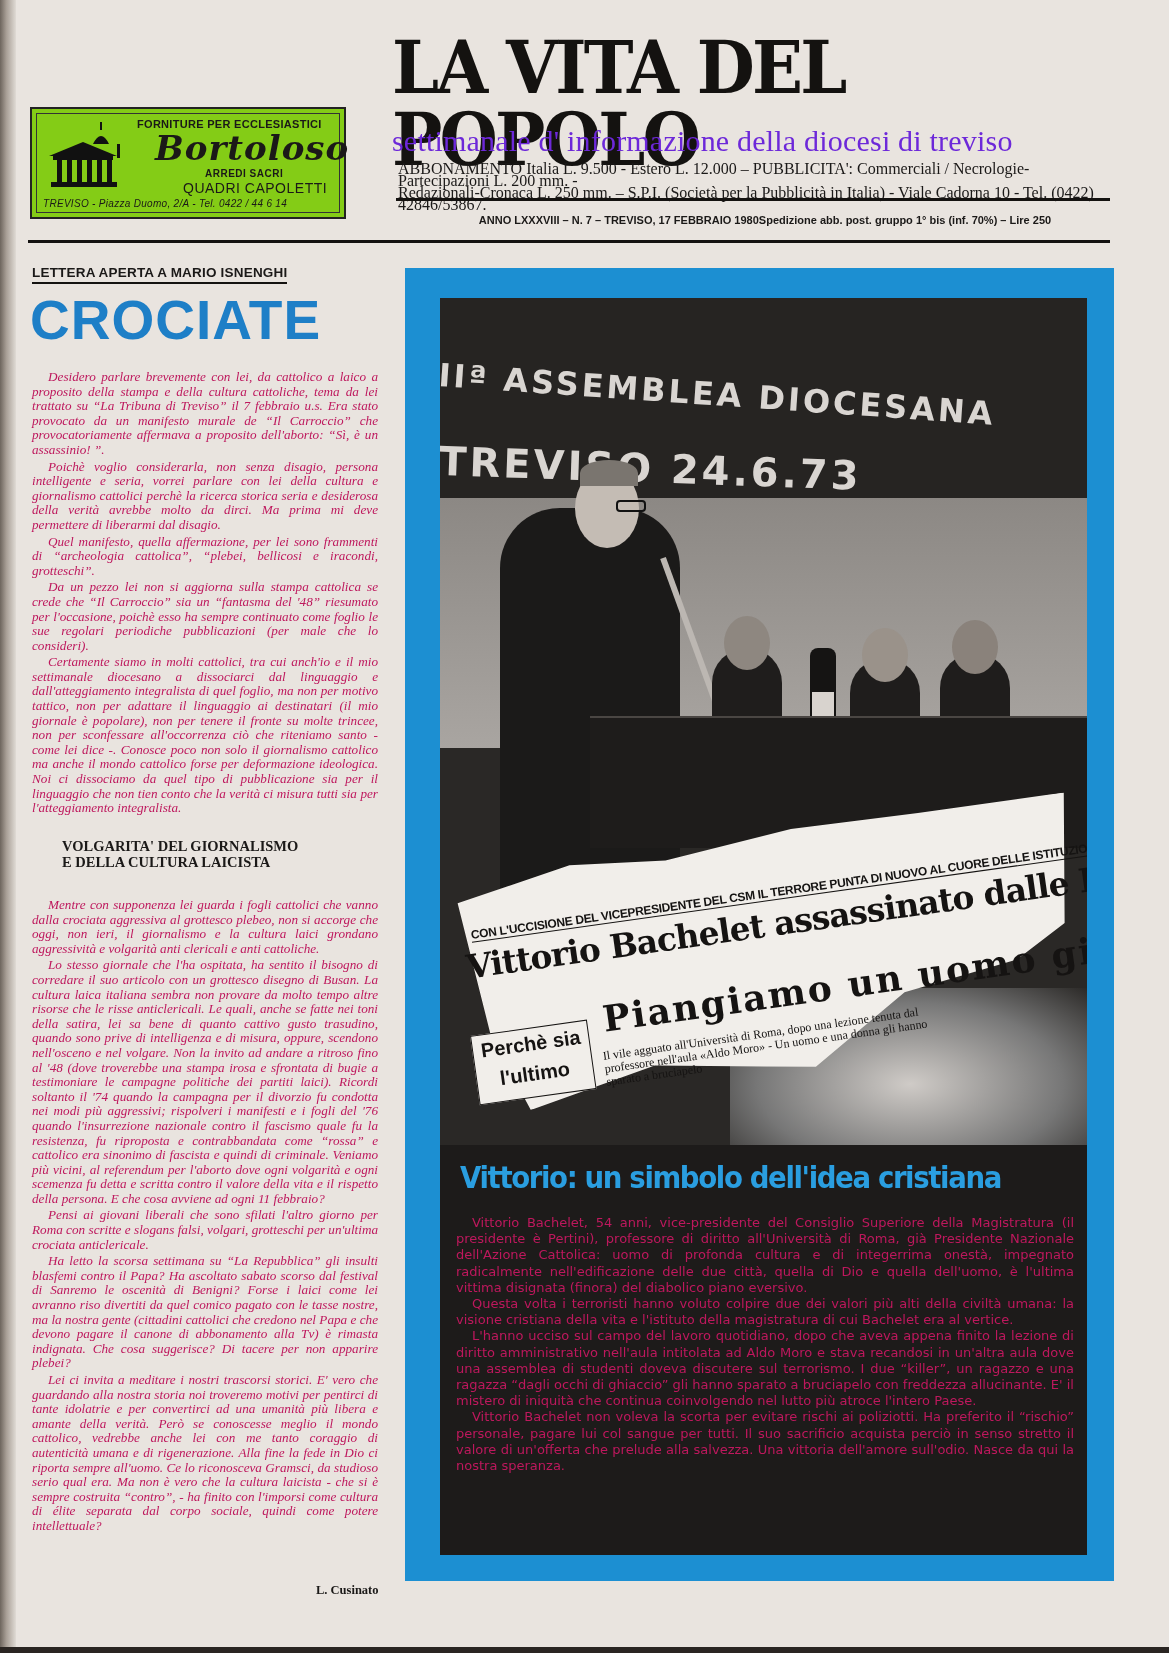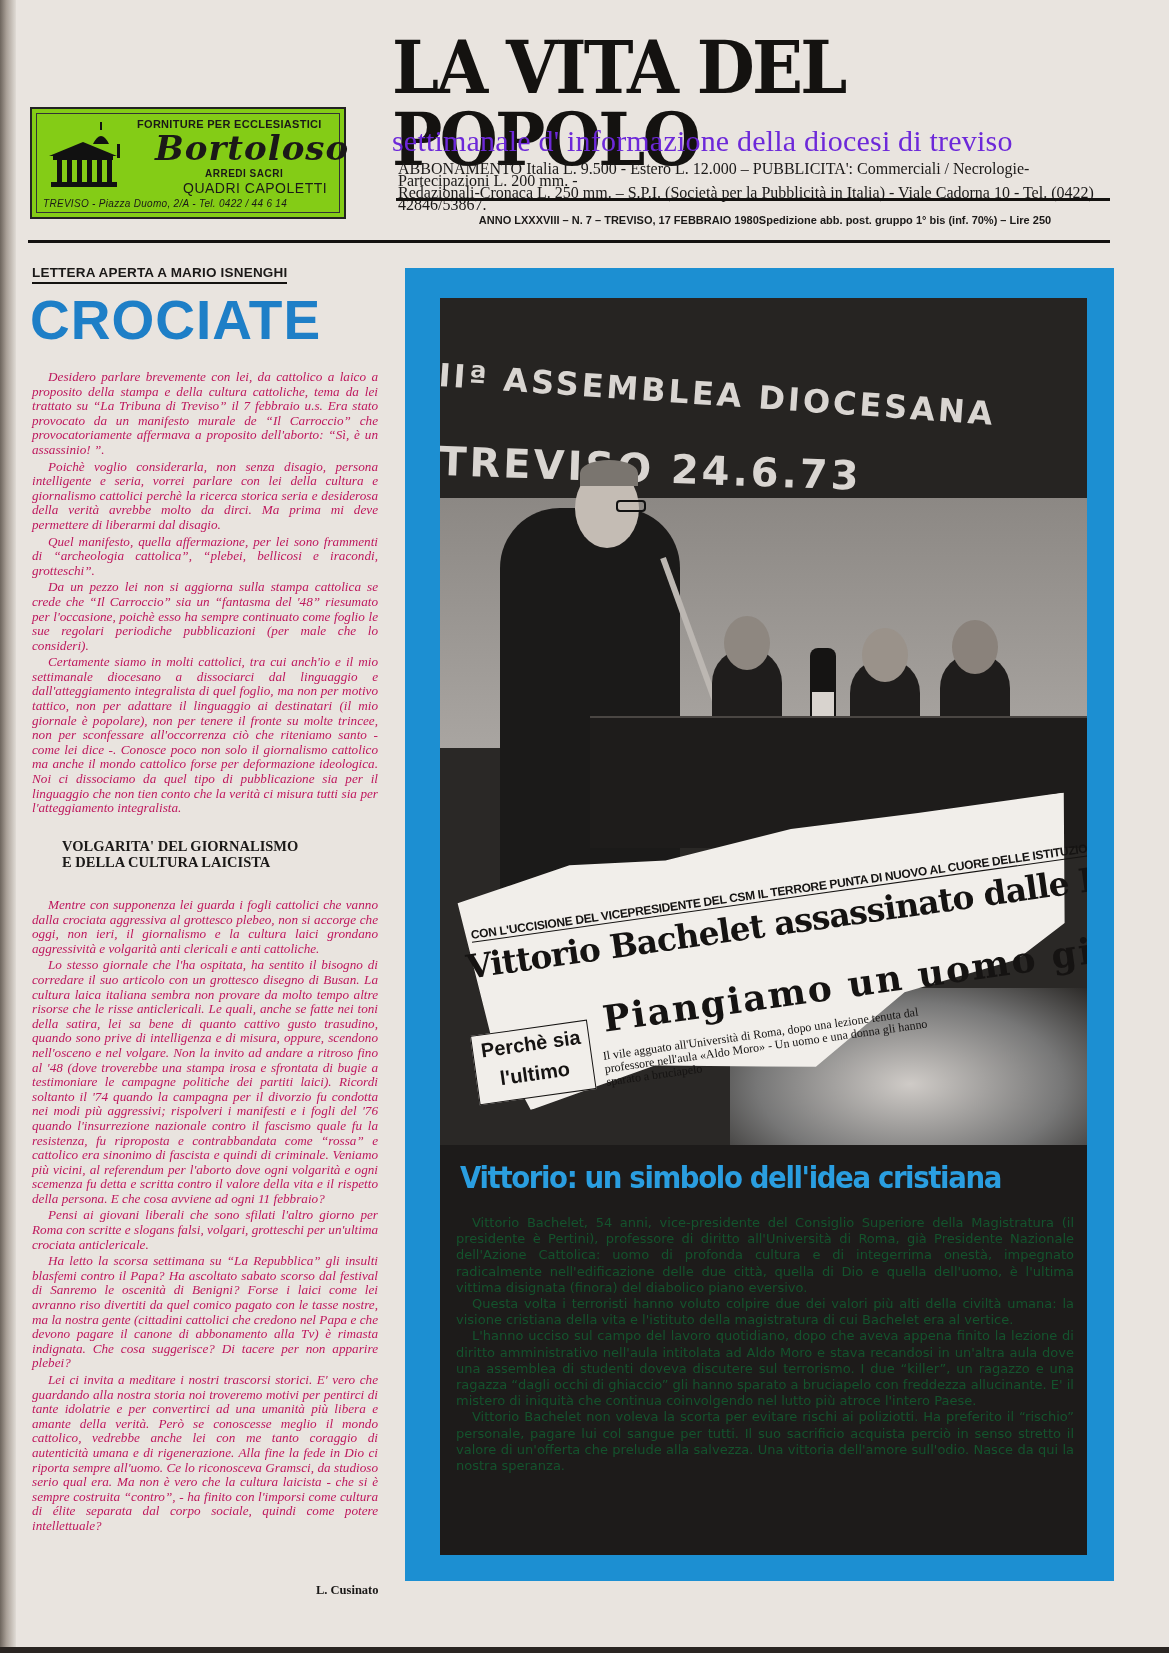--- a/index.html
+++ b/index.html
@@ -144,21 +144,21 @@
     background: #1d1b1a;
   }
   .panel-title {
     position: absolute; left: 460px; top: 1160px; width: 620px;
     font-family: "DejaVu Sans", sans-serif; font-weight: bold; font-size: 30px;
     color: #2a9ee0; letter-spacing: -1.5px; transform: scaleX(0.92); transform-origin: left top; white-space: nowrap;
   }
   .panel-body {
     position: absolute; left: 456px; top: 1215px; width: 618px;
     font-family: "DejaVu Sans", sans-serif; font-size: 13px; line-height: 16.2px;
-    color: #14532d; text-align: justify;
+    color: #be185d; text-align: justify;
   }
   .panel-body p { text-indent: 16px; }
 </style>
 </head>
 <body>
 
 <div class="page-edge"></div>
 
 <div class="ad-box">
   <div class="ad-inner">

